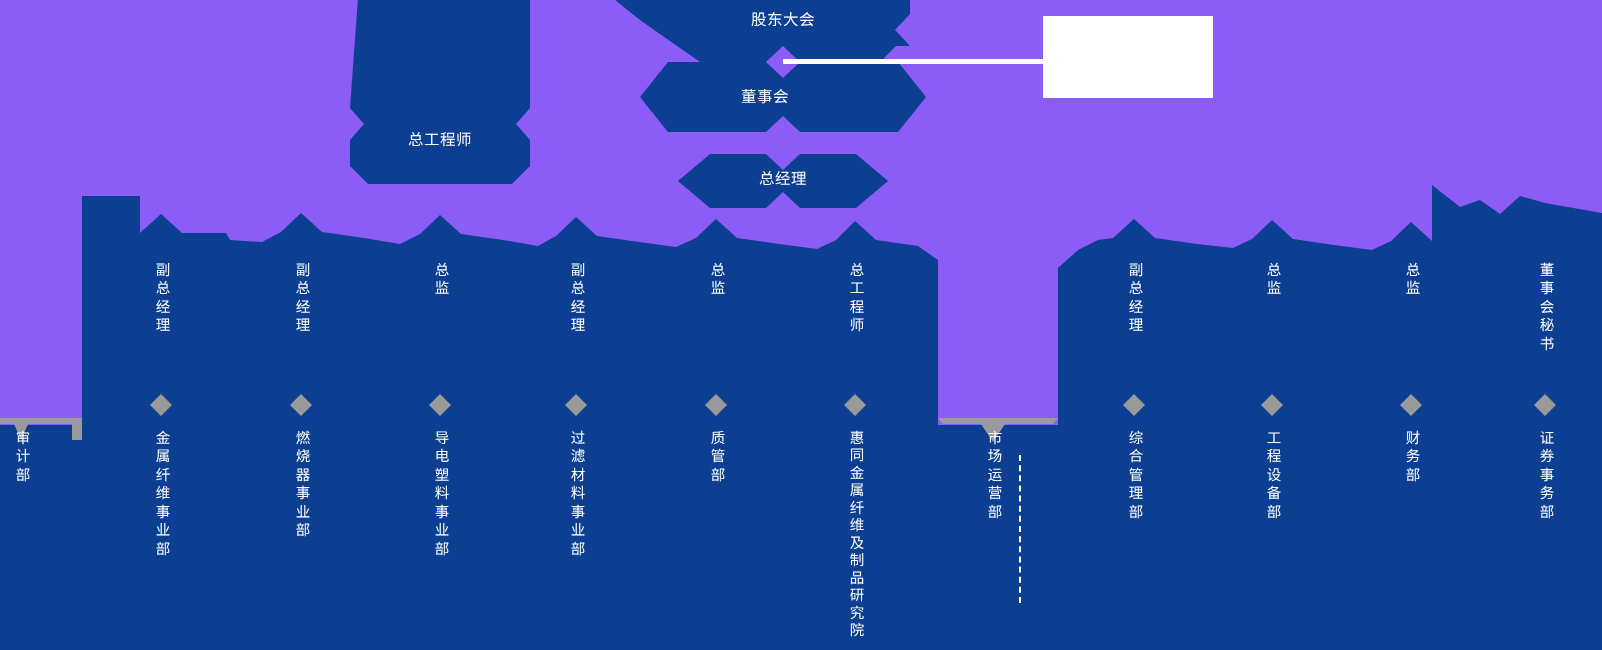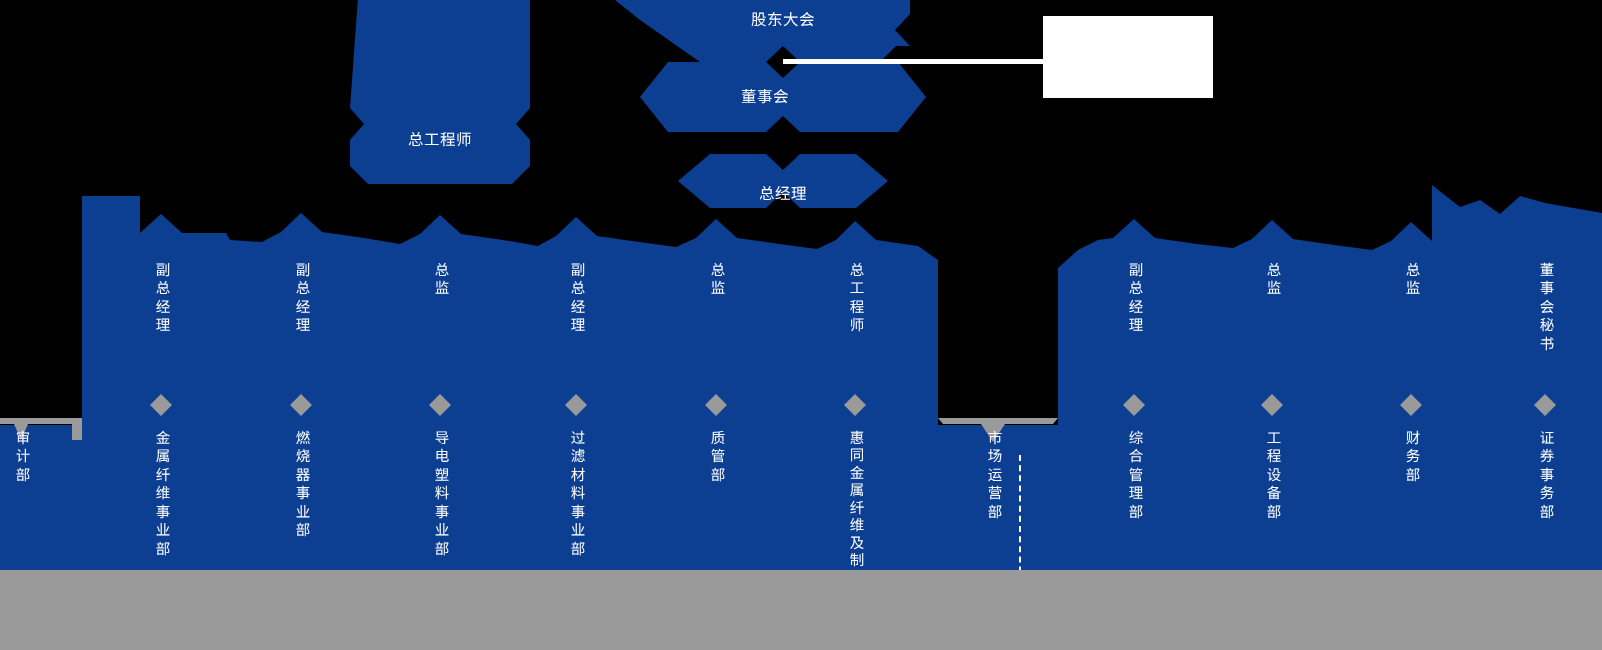--- a/index.html
+++ b/index.html
@@ -4,22 +4,22 @@
 <title>组织架构图</title>
 <style>
   html,body{margin:0;padding:0;}
   body{
     background:#9a9a9a;
     font-family:"DejaVu Sans","Liberation Sans",sans-serif;
   }
   #stage{
     position:relative;
     width:1602px;
-    height:570px;
-    background:#000000;
+    height:650px;
+    background:#8b5cf6;
     overflow:hidden;
   }
   #shapes{
     position:absolute;
     left:0; top:0;
     width:1602px;
     height:650px;
   }
   .lbl{
     position:absolute;
@@ -130,21 +130,21 @@
 
   </svg>
 
   <div class="white-line" style="left:783px; top:59px; width:262px;"></div>
   <div class="white-box" style="left:1043px; top:16px; width:170px; height:82px;"></div>
 
   <div class="dash-line" style="left:1019px; top:455px; height:148px;"></div>
 
   <div class="lbl h" style="left:783px; top:20px;">股东大会</div>
   <div class="lbl h" style="left:765px; top:97px;">董事会</div>
-  <div class="lbl h" style="left:783px; top:194px;">总经理</div>
+  <div class="lbl h" style="left:783px; top:179px;">总经理</div>
   <div class="lbl h" style="left:440px; top:140px;">总工程师</div>
 
   <div class="lbl v" style="left:161px; top:262px;">副总经理</div>
   <div class="lbl v" style="left:301px; top:262px;">副总经理</div>
   <div class="lbl v" style="left:440px; top:262px;">总监</div>
   <div class="lbl v" style="left:576px; top:262px;">副总经理</div>
   <div class="lbl v" style="left:716px; top:262px;">总监</div>
   <div class="lbl v" style="left:855px; top:262px;">总工程师</div>
   <div class="lbl v" style="left:1134px; top:262px;">副总经理</div>
   <div class="lbl v" style="left:1272px; top:262px;">总监</div>

